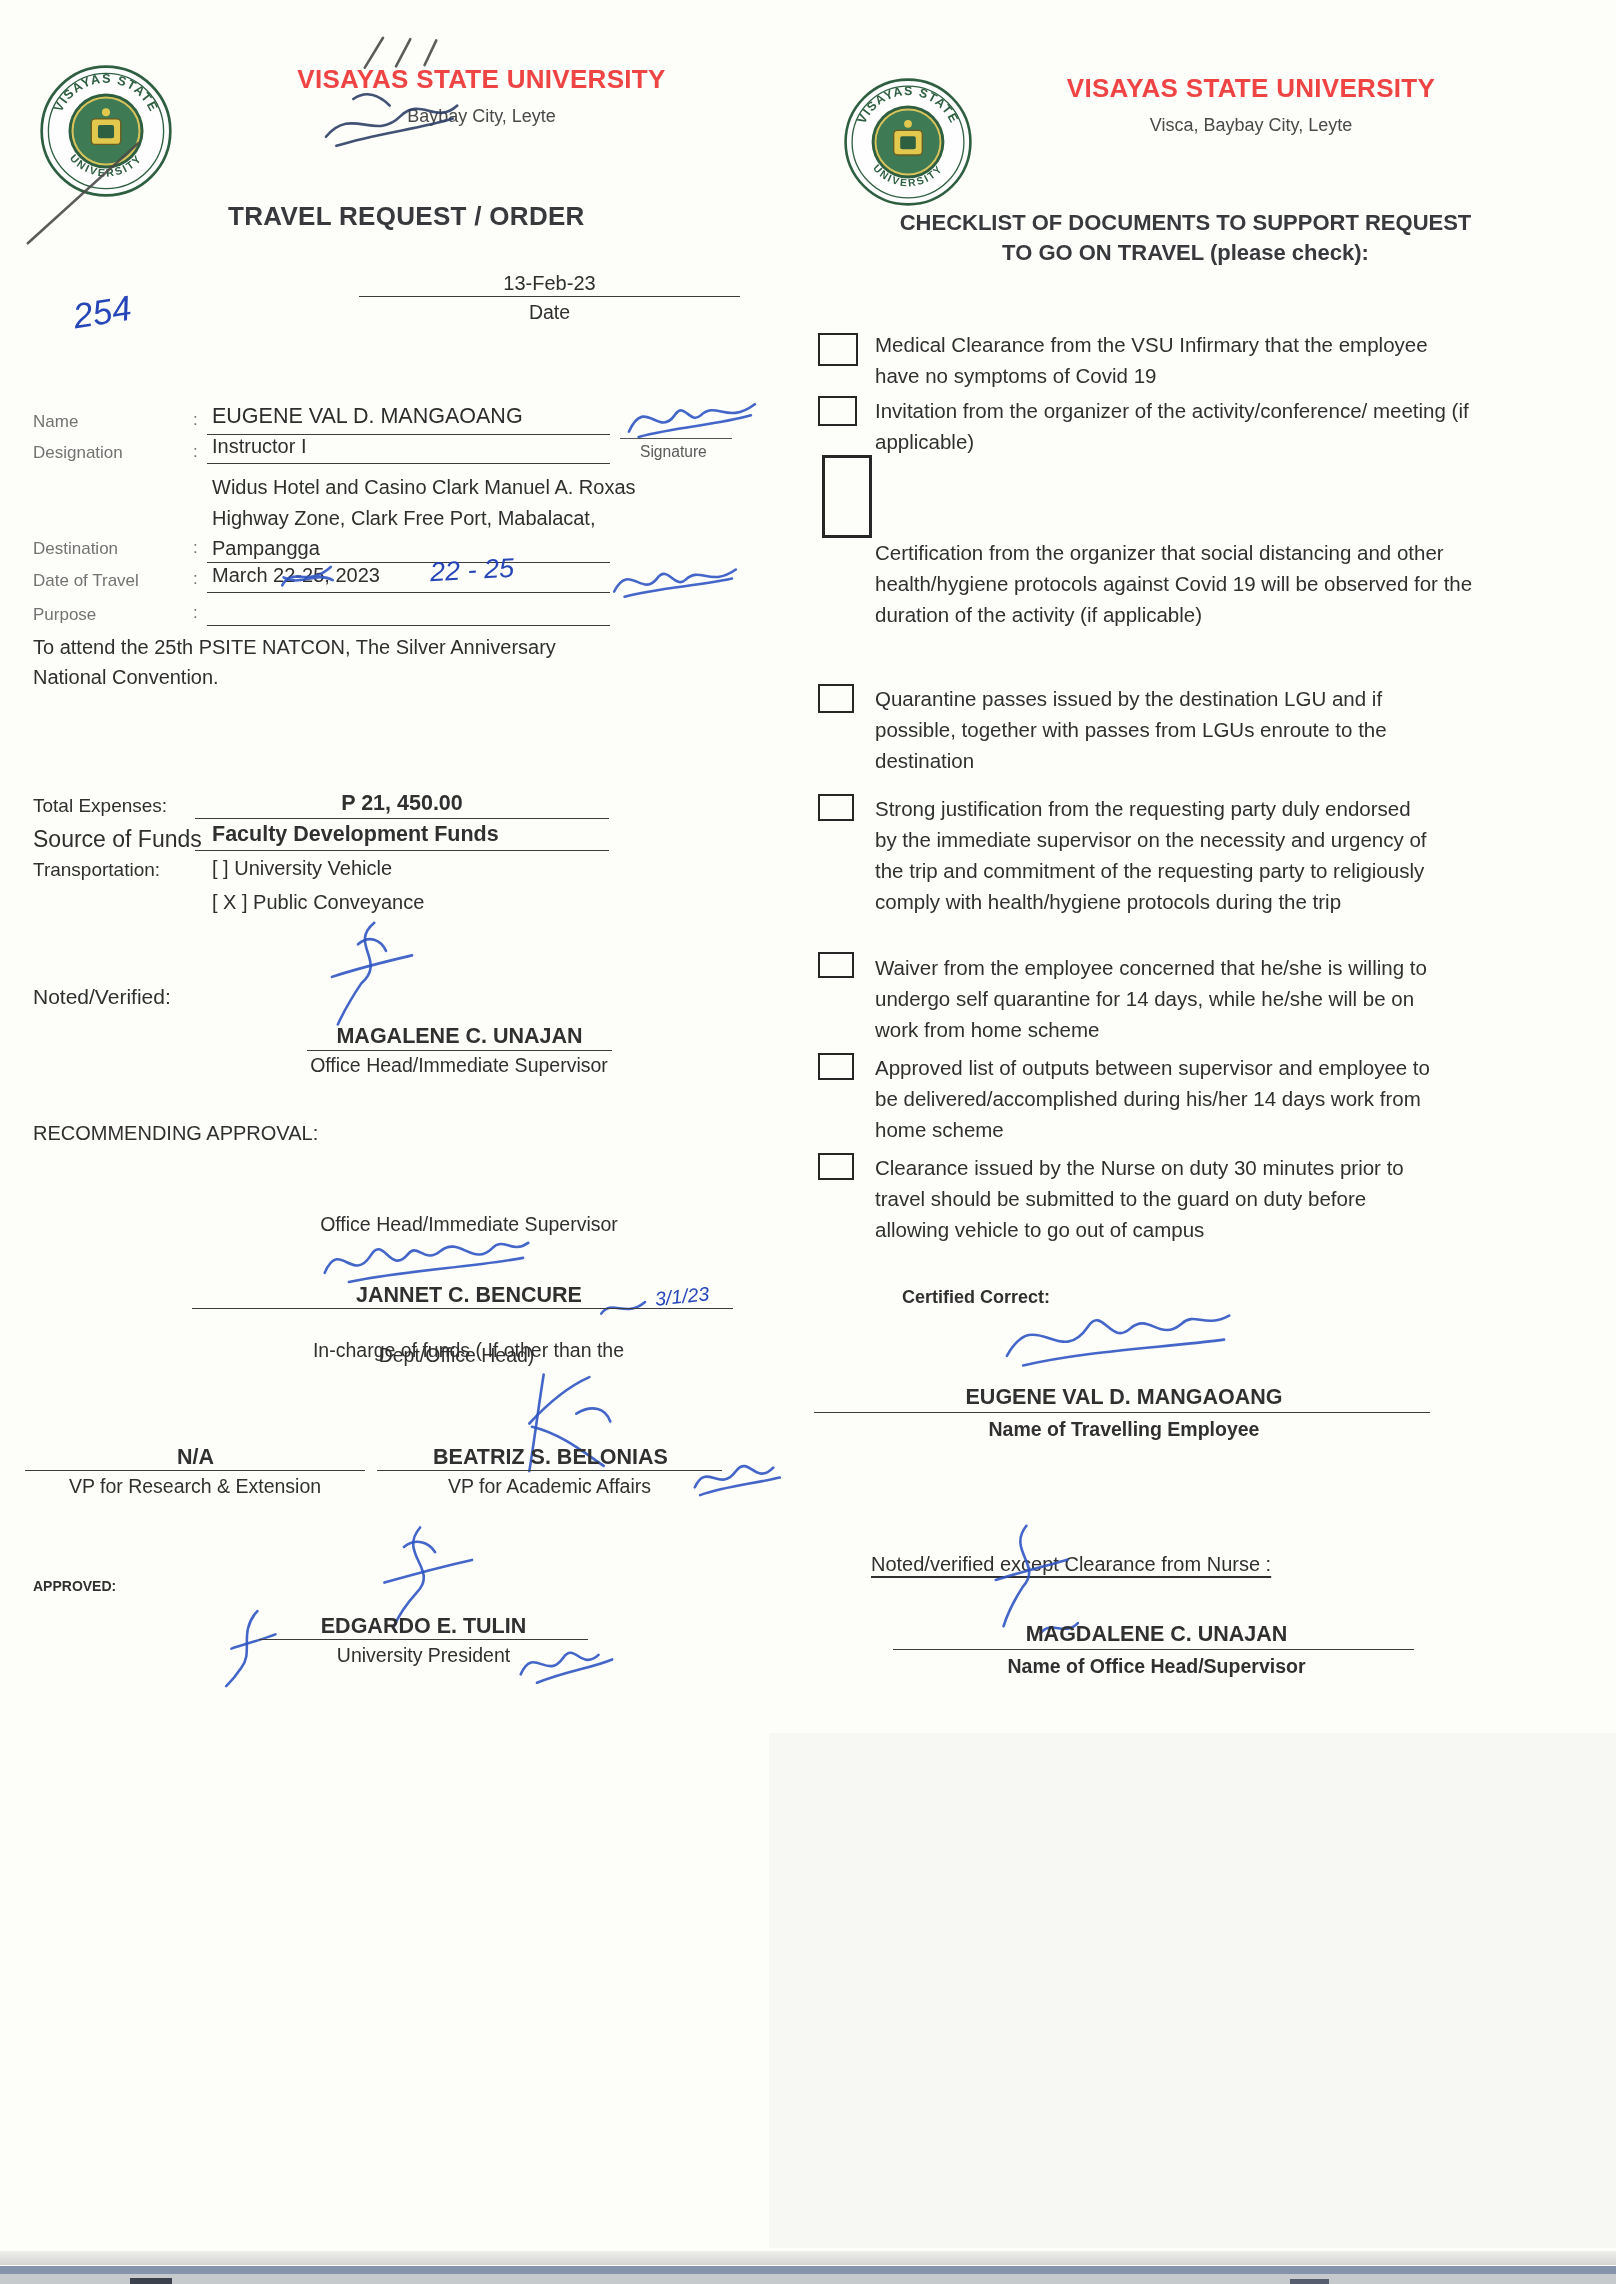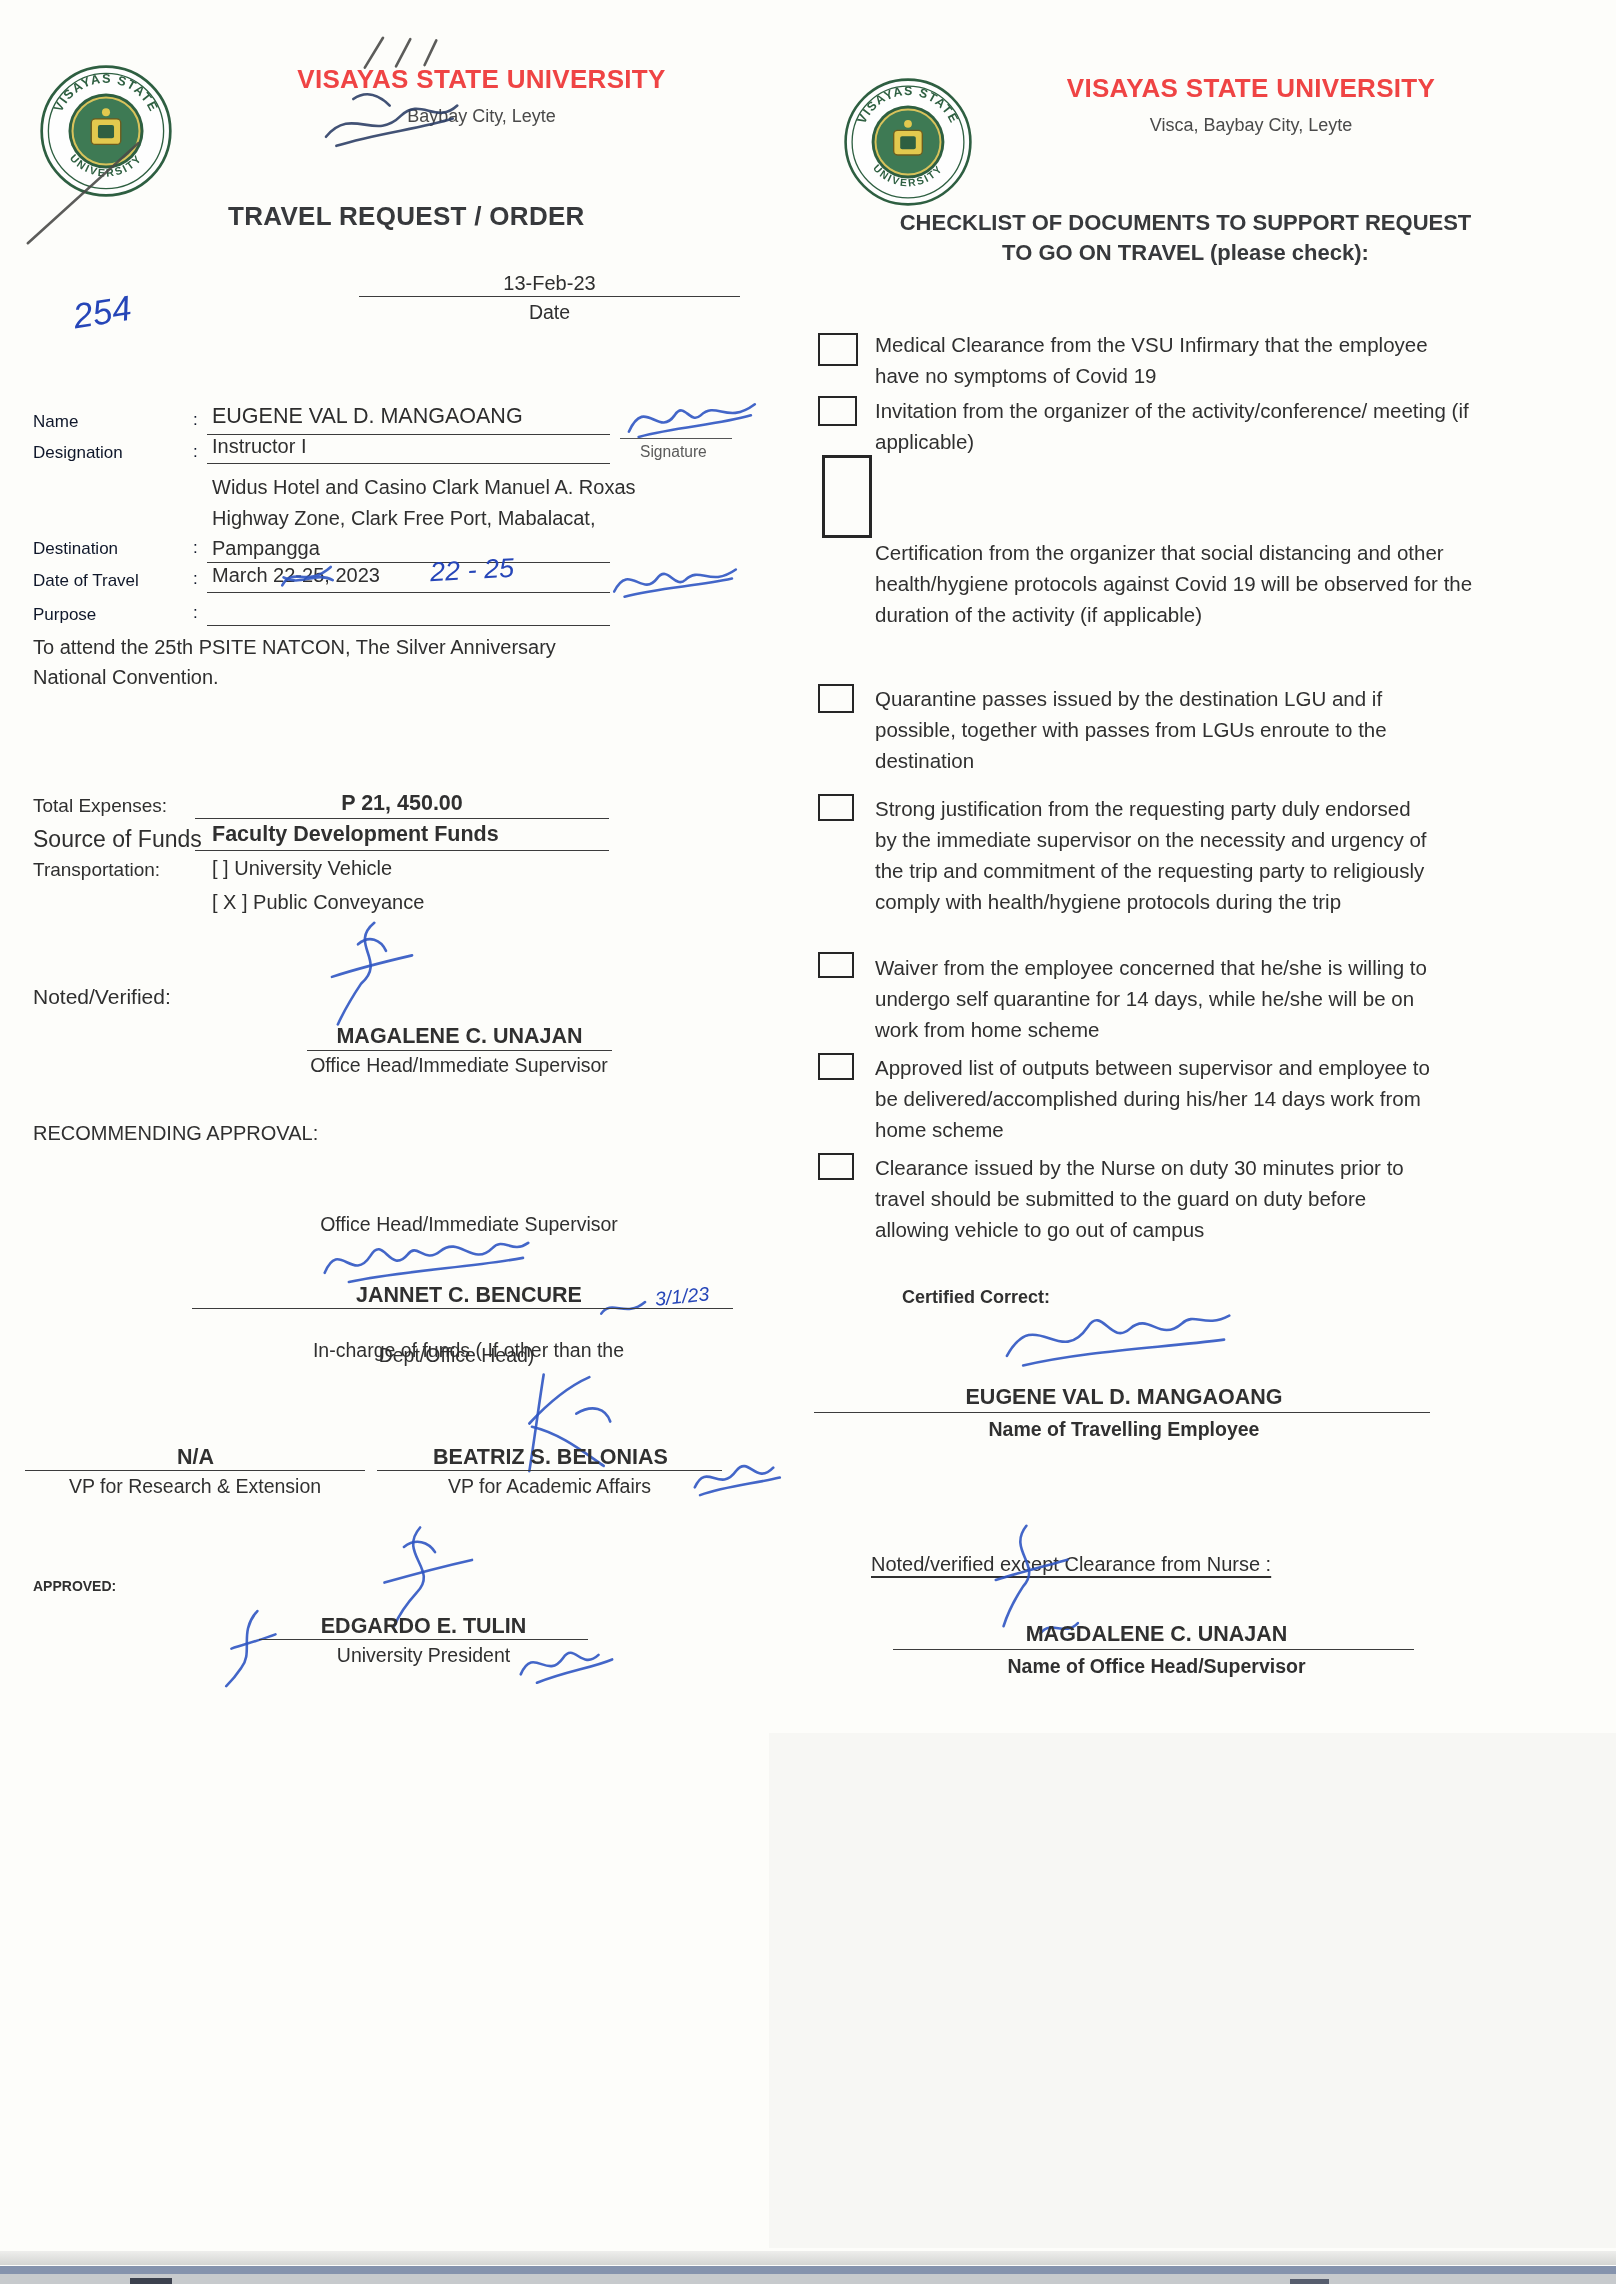--- a/index.html
+++ b/index.html
@@ -6,21 +6,21 @@
   html,body { background:#8a8a8a; }
   .page {
     position:relative; width:1616px; height:2284px;
     background:#fdfdfa; overflow:hidden;
     font-family:"Liberation Sans", sans-serif; color:#303030;
   }
   .t { position:absolute; white-space:nowrap; }
   .blk { position:absolute; }
   .b { font-weight:bold; }
   .ctr { text-align:center; }
-  .lbl { font-size:17px; color:#0f172a; }
+  .lbl { font-size:17px; color:#737373; }
   .val { font-size:20px; color:#2f2f2f; }
   .line { position:absolute; height:0; border-bottom:1.3px solid #3c3c3c; }
   .hw { position:absolute; color:#2646b8; font-style:italic; white-space:nowrap; }
   .chk { position:absolute; border:2.6px solid #262626; background:transparent; }
   .ck-text { position:absolute; font-size:20.5px; line-height:31px; color:#303030; }
   .sig { position:absolute; }
   .sig path { fill:none; stroke:#2f55c2; stroke-width:4; stroke-linecap:round; stroke-linejoin:round; opacity:.9; }
   .sig.dark path { stroke:#2d3f66; }
   .sig.gray path { stroke:#4a4a48; }
   .univ { font-size:26px; font-weight:bold; color:#ef4444; letter-spacing:0.3px; }

